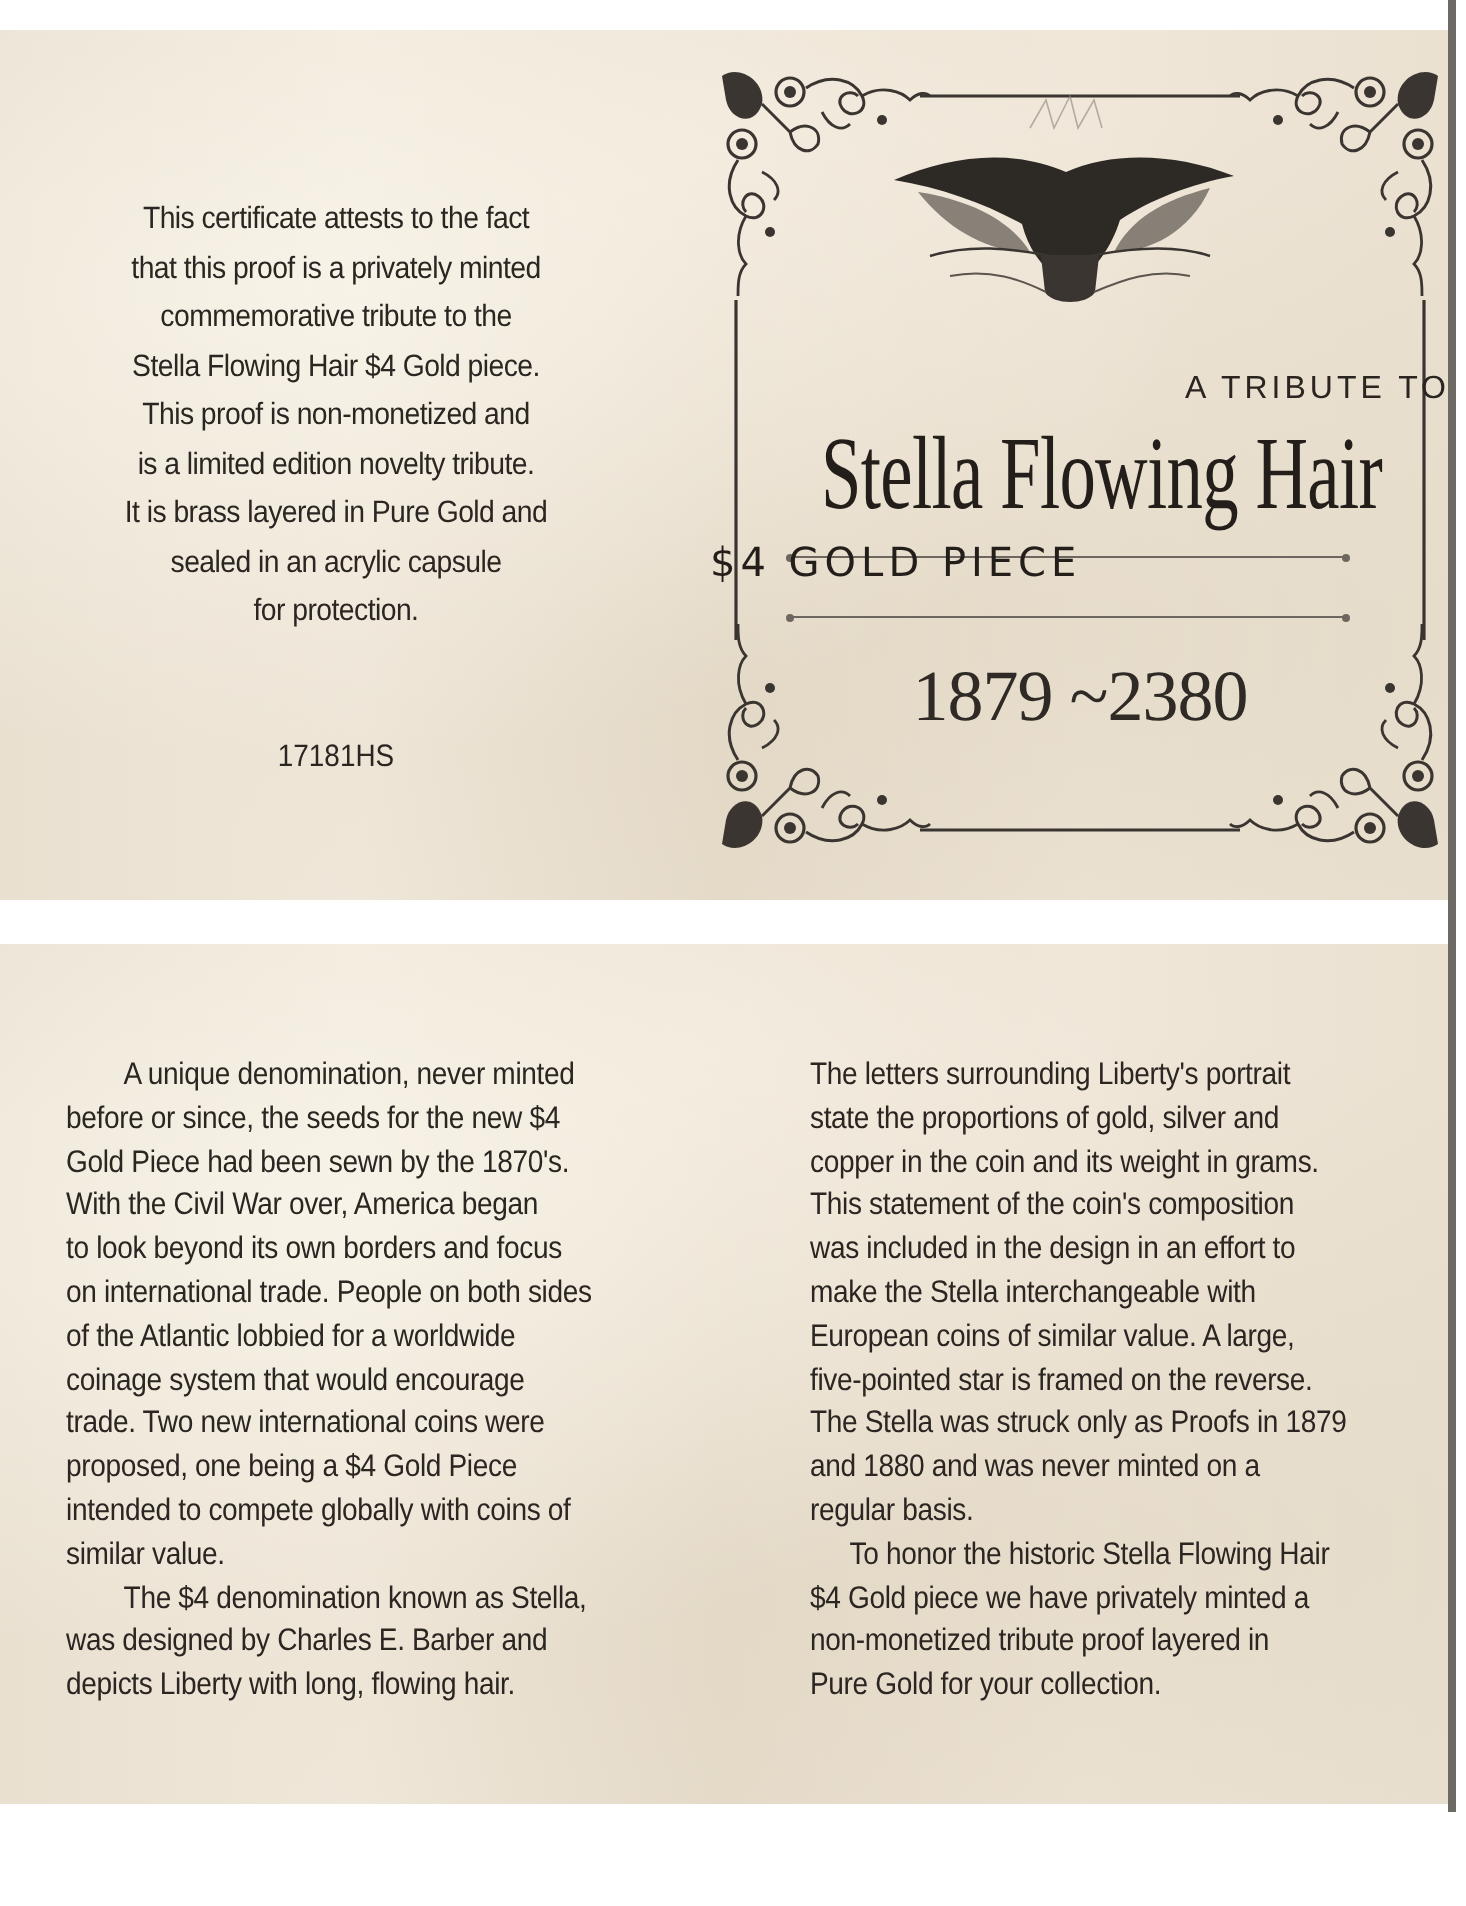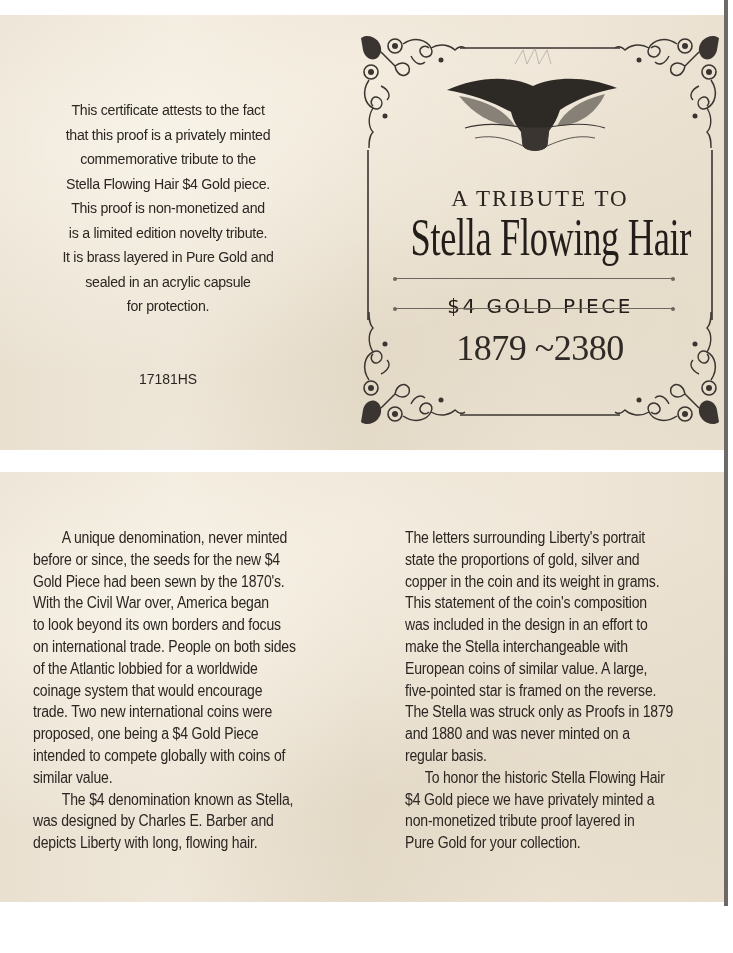--- a/index.html
+++ b/index.html
@@ -29,35 +29,35 @@
   .serial {
     position:absolute; left:18px; top:370px; width:300px; text-align:center;
     font-size:15.5px; color:#2b2622; transform:scaleX(0.9);
   }
   
   .frame {
     position:absolute; left:355px; top:30px; width:370px; height:400px;
   }
   .frame svg.orn { position:absolute; left:0; top:0; }
   .tribute {
-    position:absolute; left:0; top:156px; width:370px; text-align:center;
-    font-family:Liberation Serif, serif; font-size:23px; letter-spacing:2px; color:#2a2520;
+    position:absolute; left:0; top:156px; width:370px; text-align:right;
+    font-family:Liberation Sans, sans-serif; font-size:16px; letter-spacing:2px; color:#2a2520;
   }
   .title {
     position:absolute; left:0; top:178px; width:370px; text-align:center;
     font-family:"Liberation Serif", serif; font-size:52px; line-height:60px; color:#231e1a;
     transform:scaleX(0.7); transform-origin:center top; letter-spacing:-0.5px; white-space:nowrap;
   }
   .rule { position:absolute; left:40px; width:278px; height:1.4px; background:#6e6760; }
   .rule::before, .rule::after {
     content:""; position:absolute; top:-1.5px; width:4px; height:4px; border-radius:50%; background:#6e6760;
   }
   .rule::before { left:-2px; } .rule::after { right:-2px; }
   .gold {
-    position:absolute; left:0; top:264px; width:370px; text-align:center;
+    position:absolute; left:0; top:239px; width:370px; 
     font-family:"DejaVu Sans", sans-serif; font-size:20px; letter-spacing:2.5px; color:#231e1a;
   }
   .years {
     position:absolute; left:0; top:297px; width:370px; text-align:center;
     font-family:"Liberation Serif", serif; font-size:36px; color:#2f2a25; letter-spacing:-0.5px;
   }
   .col {
     position:absolute; font-size:15.6px; line-height:21.8px; color:#2b2622;
     transform:scaleX(0.9); transform-origin:left top; white-space:nowrap; letter-spacing:-0.2px;
   }

